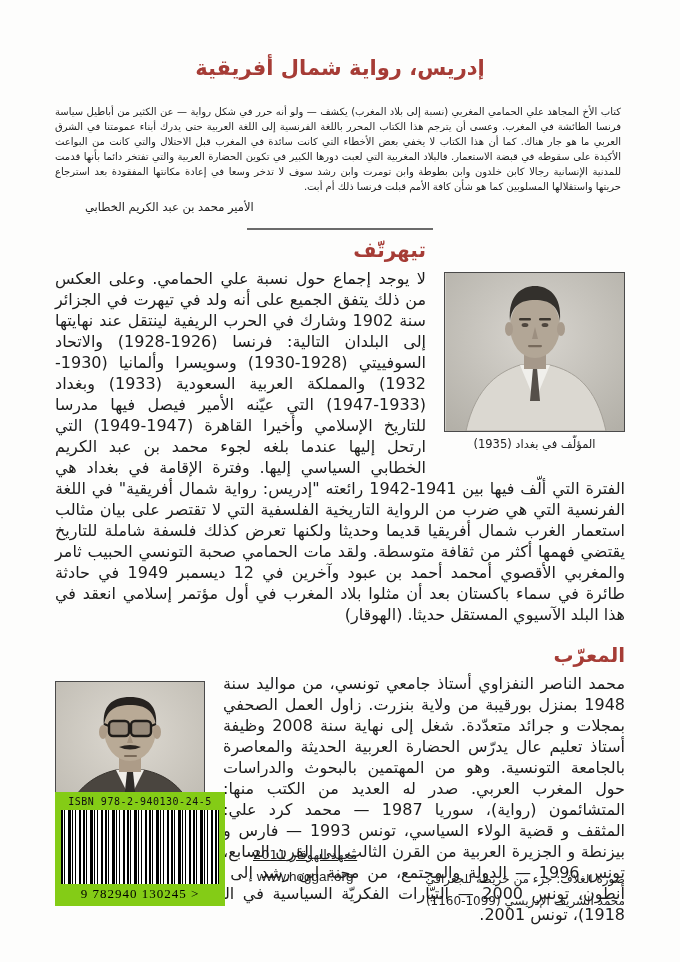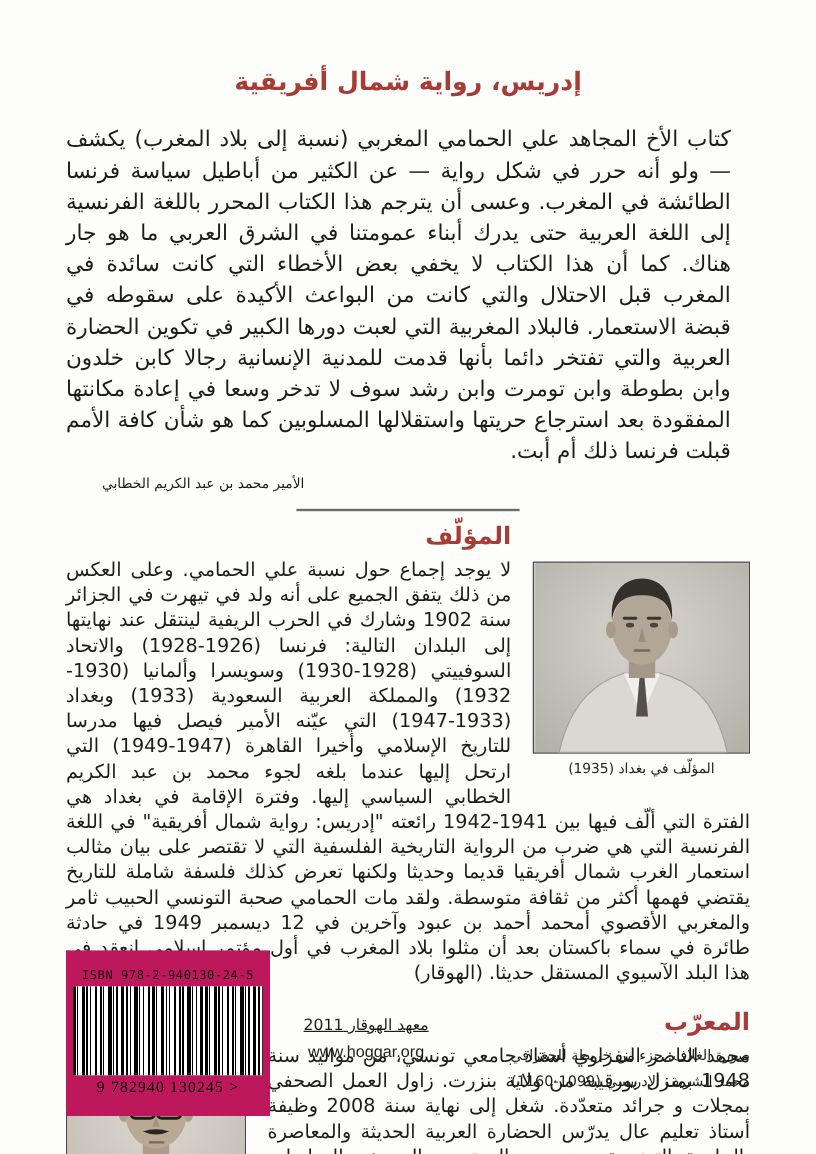--- a/index.html
+++ b/index.html
@@ -15,23 +15,23 @@
     overflow:hidden;
   }
   .book-title{
     margin:56px 0 0 0;
     text-align:center;
     font-size:21px;
     font-weight:bold;
     color:#a63c36;
   }
   .intro-text{
-    margin:24px 16px 0 0;
-    font-size:18px;
-    line-height:26px;
+    margin:24px 4px 0 0;
+    font-size:10px;
+    line-height:15px;
     text-align:justify;
   }
   .attribution{
     margin:6px 0 0 0;
     padding-left:30px;
     font-size:11.5px;
     text-align:left;
   }
   .divider{
     width:186px;height:0;
@@ -64,21 +64,21 @@
   }
   .translator-sec{margin-top:18px;}
   
   .footer{
     position:absolute;
     left:55px;right:55px;top:792px;
     display:flex;
     direction:ltr;
     align-items:flex-start;
   }
-  .barcode-block{width:170px;background:#be185d;padding:16px 6px;box-sizing:border-box;}
+  .barcode-block{width:170px;background:#84cc16;padding:4px 6px;box-sizing:border-box;}
   .isbn-label{
     font-family:"DejaVu Sans Mono",monospace;
     font-size:10px;letter-spacing:.5px;
     text-align:center;color:#111;white-space:nowrap;
   }
   .bars{
     height:74px;margin-top:3px;
     background-image:
       repeating-linear-gradient(90deg,
         #000 0 2px,#fff 2px 3px,#000 3px 4px,#fff 4px 7px,
@@ -137,21 +137,21 @@
           <ellipse cx="79" cy="52" rx="3.4" ry="2" fill="#4e463e"></ellipse>
           <ellipse cx="99" cy="52" rx="3.4" ry="2" fill="#4e463e"></ellipse>
           <path d="M89,54 L86,66 L92,66 Z" fill="#9c8f80"></path>
           <rect x="82" y="72" width="14" height="2.2" rx="1.1" fill="#776a5c"></rect>
           <ellipse cx="63" cy="56" rx="4" ry="7" fill="#a89b8c"></ellipse>
           <ellipse cx="115" cy="56" rx="4" ry="7" fill="#a89b8c"></ellipse>
         </svg>
       </div>
       <figcaption>المؤلّف في بغداد (1935)</figcaption>
     </figure>
-    <h2 class="sec-head">المؤلّف</h2>
+    <h2 class="sec-head">تيهرتّف</h2>
     <div class="body-just">لا يوجد إجماع حول نسبة علي الحمامي. وعلى العكس من ذلك يتفق الجميع على أنه ولد في تيهرت في الجزائر سنة 1902 وشارك في الحرب الريفية لينتقل عند نهايتها إلى البلدان التالية: فرنسا (1926-1928) والاتحاد السوفييتي (1928-1930) وسويسرا وألمانيا (1930-1932) والمملكة العربية السعودية (1933) وبغداد (1933-1947) التي عيّنه الأمير فيصل فيها مدرسا للتاريخ الإسلامي وأخيرا القاهرة (1947-1949) التي ارتحل إليها عندما بلغه لجوء محمد بن عبد الكريم الخطابي السياسي إليها. وفترة الإقامة في بغداد هي الفترة التي ألّف فيها بين 1941-1942 رائعته "إدريس: رواية شمال أفريقية" في اللغة الفرنسية التي هي ضرب من الرواية التاريخية الفلسفية التي لا تقتصر على بيان مثالب استعمار الغرب شمال أفريقيا قديما وحديثا ولكنها تعرض كذلك فلسفة شاملة للتاريخ يقتضي فهمها أكثر من ثقافة متوسطة. ولقد مات الحمامي صحبة التونسي الحبيب ثامر والمغربي الأقصوي أمحمد أحمد بن عبود وآخرين في 12 ديسمبر 1949 في حادثة طائرة في سماء باكستان بعد أن مثلوا بلاد المغرب في أول مؤتمر إسلامي انعقد في هذا البلد الآسيوي المستقل حديثا. (الهوقار)</div>
   </section>
 
   <section class="translator-sec">
     <figure class="fig fig-left">
       <div class="photo">
         <svg width="148" height="138" viewBox="0 0 148 138">
           <defs>
             <radialGradient id="gT" cx="50%" cy="38%" r="78%">
               <stop offset="0%" stop-color="#ddd9d1"></stop>

